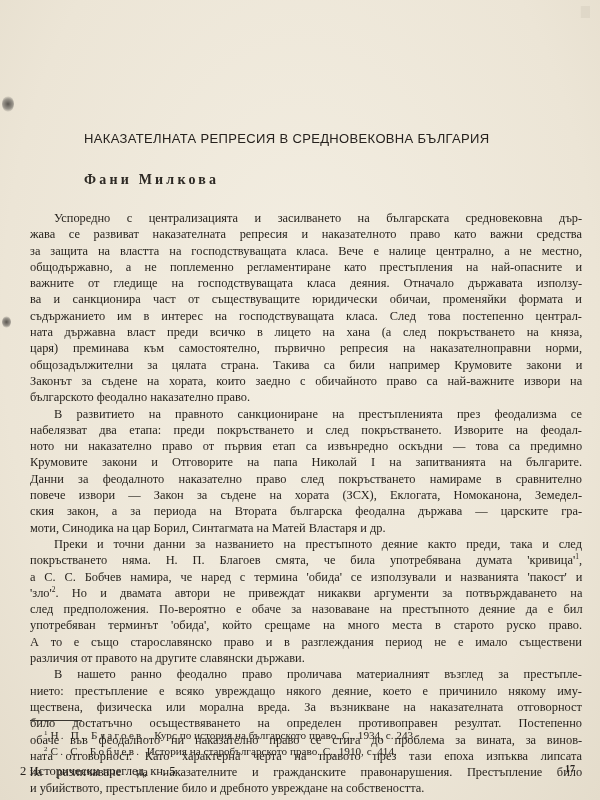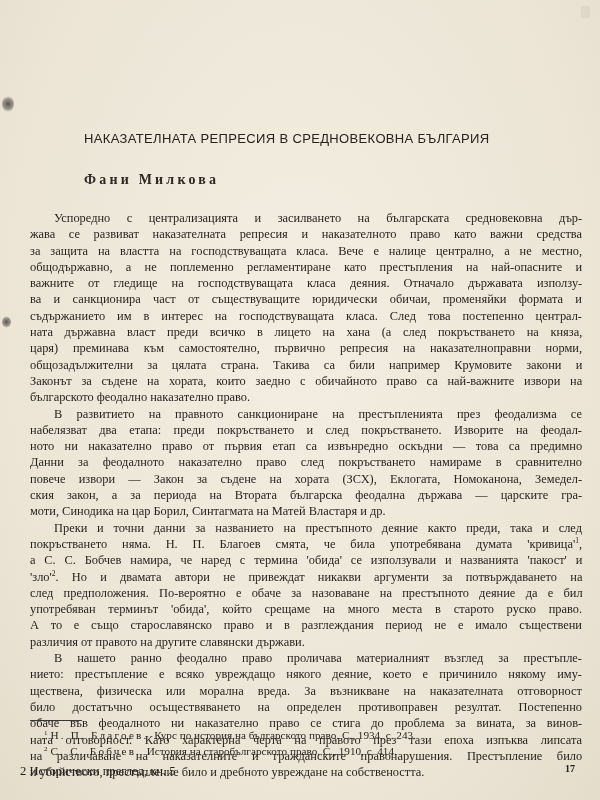--- a/index.html
+++ b/index.html
@@ -89,20 +89,21 @@
     <span class="line" style="display: block; width: auto; word-spacing: 8.8px;">съдържанието им в интерес на господствуващата класа. След това постепенно централ-</span>
     <span class="line" style="display: block; width: auto; word-spacing: 8.53846px;">ната държавна власт преди всичко в лицето на хана (а след покръстването на княза,</span>
     <span class="line" style="display: block; width: auto; word-spacing: 11.25px;">царя) преминава към самостоятелно, първично репресия на наказателноправни норми,</span>
     <span class="line" style="display: block; width: auto; word-spacing: 11.1px;">общозадължителни за цялата страна. Такива са били например Крумовите закони и</span>
     <span class="line" style="display: block; width: auto; word-spacing: 6.61538px;">Законът за съдене на хората, които заедно с обичайното право са най-важните извори на</span>
     <span class="line last" style="display: block; width: auto;">българското феодално наказателно право.</span>
 
     <span class="line indent" style="display: block; width: auto; word-spacing: 11.1111px;">В развитието на правното санкциониране на престъпленията през феодализма се</span>
     <span class="line" style="display: block; width: auto; word-spacing: 9.3px;">набелязват два етапа: преди покръстването и след покръстването. Изворите на феодал-</span>
     <span class="line" style="display: block; width: auto; word-spacing: 7.30769px;">ното ни наказателно право от първия етап са извънредно оскъдни — това са предимно</span>
+    <span class="line" style="display: block; width: auto; word-spacing: 11px;">Крумовите закони и Отговорите на папа Николай I на запитванията на българите.</span>
     <span class="line" style="display: block; width: auto; word-spacing: 11.1111px;">Данни за феодалното наказателно право след покръстването намираме в сравнително</span>
     <span class="line" style="display: block; width: auto; word-spacing: 10.0909px;">повече извори — Закон за съдене на хората (ЗСХ), Еклогата, Номоканона, Земедел-</span>
     <span class="line" style="display: block; width: auto; word-spacing: 10px;">ския закон, а за периода на Втората българска феодална държава — царските гра-</span>
     <span class="line last" style="display: block; width: auto;">моти, Синодика на цар Борил, Синтагмата на Матей Властаря и др.</span>
 
     <span class="line indent" style="display: block; width: auto; word-spacing: 6.61538px;">Преки и точни данни за названието на престъпното деяние както преди, така и след</span>
     <span class="line" style="display: block; width: auto; word-spacing: 11.8px;"><span>покръстването няма. Н. П. Благоев смята, че била употребявана думата 'кривица'</span><sup class="ref">1</sup>,</span>
     <span class="line" style="display: block; width: auto; word-spacing: 5.73333px;">а С. С. Бобчев намира, че наред с термина 'обида' се използували и названията 'пакост' и</span>
     <span class="line" style="display: block; width: auto; word-spacing: 10.0909px;"><span>'зло'</span><sup class="ref">2</sup>. <span>Но и двамата автори не привеждат никакви аргументи за потвърждаването на</span></span>
     <span class="line" style="display: block; width: auto; word-spacing: 7.16667px;">след предположения. По-вероятно е обаче за назоваване на престъпното деяние да е бил</span>

